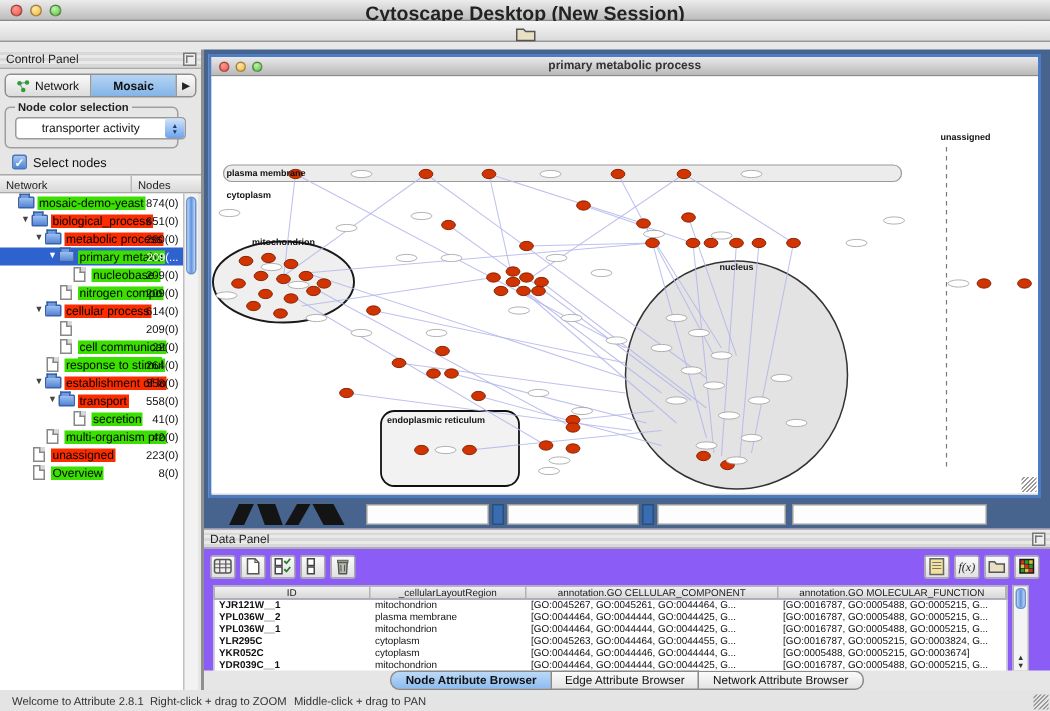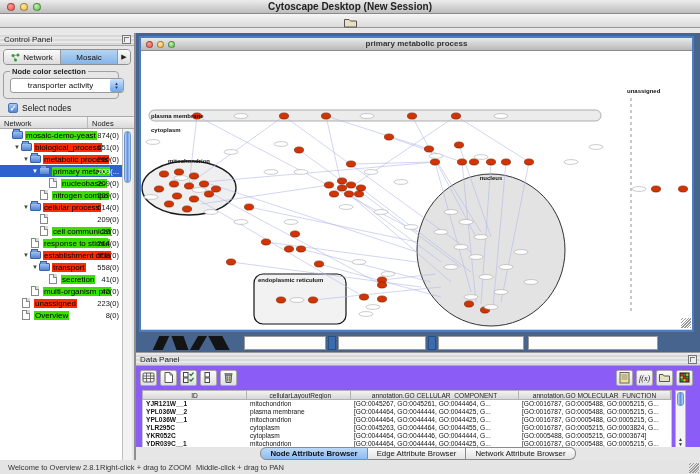--- a/index.html
+++ b/index.html
@@ -4,21 +4,21 @@
 <style>
   * { box-sizing: border-box; margin: 0; padding: 0; }
   html,body { width:700px; height:474px; }
   body { font-family:"Liberation Sans", sans-serif; background:#e8e8e8; overflow:hidden; }
   .app { position:relative; width:700px; height:474px; background:#e8e8e8; }
 
   
   .titlebar { position:absolute; left:0; top:0; width:700px; height:14px;
     background:linear-gradient(#ececec,#bdbdbd); border-bottom:1px solid #8a8a8a; }
   .titlebar .title { position:absolute; left:0; right:0; top:1px; text-align:center;
-    font-size:10px; font-weight:bold; color:#222; }
+    font-size:13px; font-weight:bold; color:#222; }
   .lights { position:absolute; left:7px; top:3px; display:flex; gap:5px; }
   .light { width:8px; height:8px; border-radius:50%; border:0.5px solid rgba(0,0,0,.35); }
   .light.red{ background:radial-gradient(circle at 35% 30%, #ff9a92, #f4564a); }
   .light.yellow{ background:radial-gradient(circle at 35% 30%, #ffe9a8, #f5b53b); }
   .light.green{ background:radial-gradient(circle at 35% 30%, #c6f2b2, #57c43f); }
 
   
   .toolbar { position:absolute; left:0; top:14px; width:700px; height:14px;
     background:linear-gradient(#f6f6f6,#dadada); border-bottom:1px solid #979797;
     display:flex; align-items:center;flex-direction:column; }
@@ -39,21 +39,21 @@
     border-bottom:1px solid #aaa; font-size:8px; color:#222; padding:2px 0 0 4px; }
   .float-icon { position:absolute; right:3px; top:2px; width:9px; height:9px;
     border:1px solid #777; background:#eee; }
   .float-icon::after{ content:""; position:absolute; left:1px; top:1px; width:4px; height:4px;
     border-top:1px solid #777; border-left:1px solid #777; }
 
   .cp-tabs { position:absolute; left:3px; top:16px; width:128px; height:16px;
     border:1px solid #8f8f8f; border-radius:4px; background:#d6d6d6; display:flex; overflow:hidden; }
   .cp-tab { flex:1; display:flex; align-items:center; justify-content:center; gap:3px;
     font-size:8px; color:#111; border-right:1px solid #9a9a9a; background:linear-gradient(#fafafa,#dcdcdc); }
-  .cp-tab.selected { background:linear-gradient(#b5d4f3,#84b4e8); font-weight:normal; }
+  .cp-tab.selected { background:linear-gradient(#b5d4f3,#84b4e8); font-weight:bold; }
   .cp-tab-arrow { width:12px; display:flex; align-items:center; justify-content:center;
     font-size:7px; color:#222; background:linear-gradient(#fafafa,#dcdcdc); }
   .net-tab-icon { width:9px; height:9px; }
 
   .groupbox { position:absolute; left:3px; top:38px; width:116px; height:28px;
     border:1px solid #9f9f9f; border-radius:4px; }
   .groupbox .legend { position:absolute; left:6px; top:-5px; background:#e6e6e6;
     font-size:7.5px; color:#222; padding:0 2px; font-weight:bold; }
   .aqua-select { position:absolute; left:6px; top:6px; width:114px; height:15px;
     border:1px solid #9a9a9a; border-radius:3px; background:#fff; display:flex; align-items:center; }
@@ -754,19 +754,19 @@
   </div>
 
   <div class="browser-tabs" id="browser-tabs">
       <div class="btab selected">Node Attribute Browser</div>
       <div class="btab">Edge Attribute Browser</div>
       <div class="btab">Network Attribute Browser</div>
     </div>
 
   <div class="statusbar">
     <div id="status-items">
-        <div class="status-item" style="left: 8px;">Welcome to Overview 2.8.1</div>
+        <div class="status-item" style="left: 8px;">Welcome to Attribute 2.8.1</div>
         <div class="status-item" style="left: 100px;">Right-click + drag to ZOOM</div>
         <div class="status-item" style="left: 196px;">Middle-click + drag to PAN</div>
       </div>
     <div class="app-grip"></div>
   </div>
 </div>
 
 </body></html>

